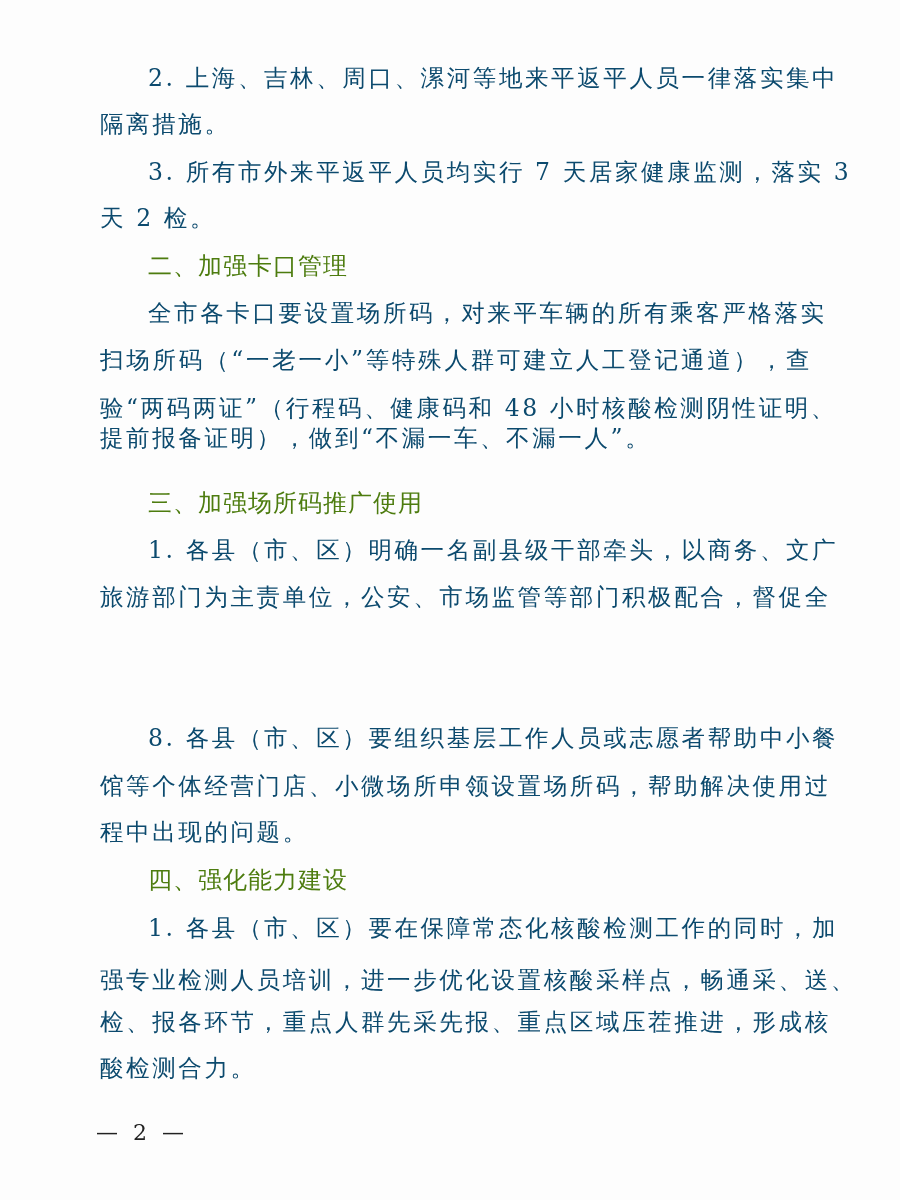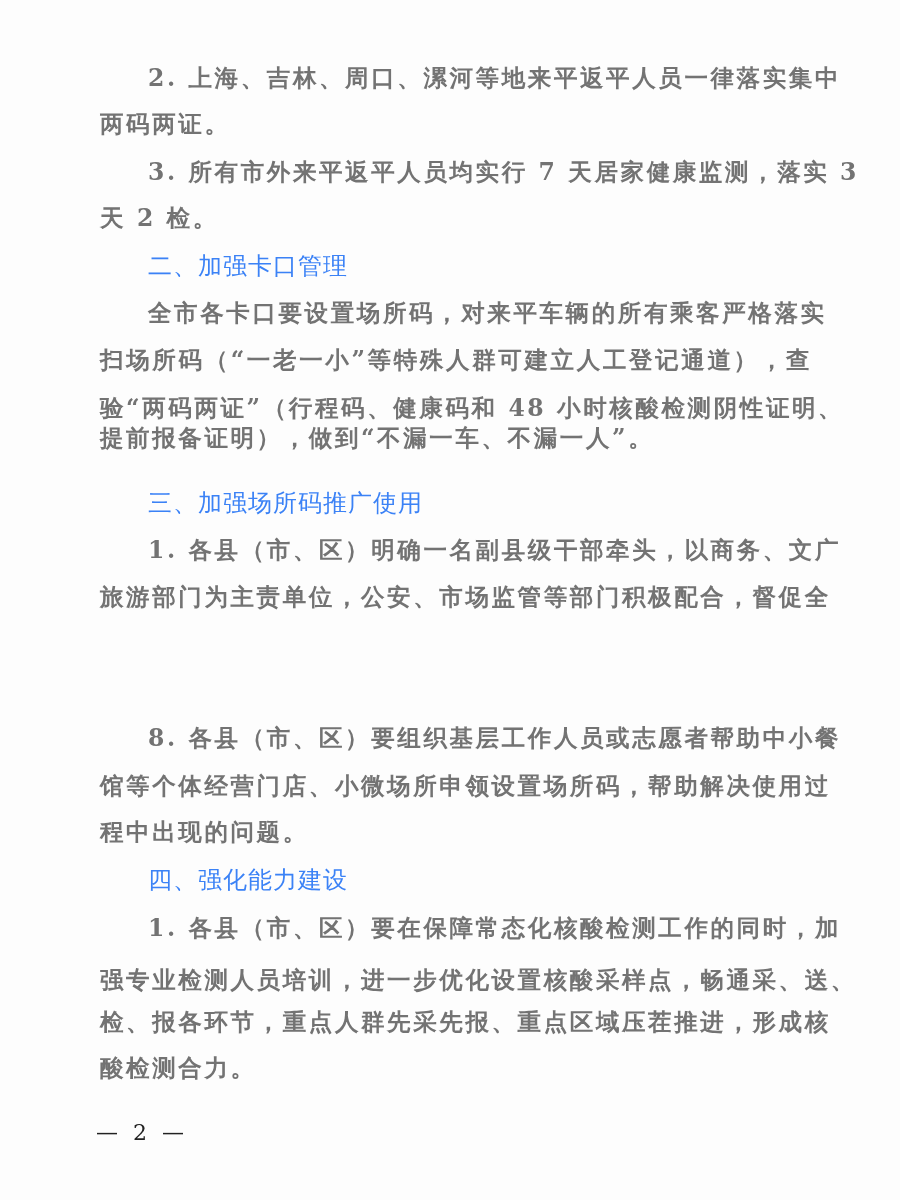--- a/index.html
+++ b/index.html
@@ -25,56 +25,55 @@
     position: absolute;
     left: 100px;
     width: 712px;
     height: 44px;
     line-height: 44px;
     font-size: 23.5px;
     letter-spacing: 2.6px;
     white-space: nowrap;
     text-align: justify;
     text-align-last: justify;
-    color: #737373;
-    font-weight: bold;
+    color: #0c4a6e;
   }
   .line.indent {
     left: 148px;
     width: 664px;
   }
   .line.last {
     text-align-last: left;
   }
   .line.heading {
     font-family: "DejaVu Sans", "Liberation Sans", sans-serif;
     font-weight: normal;
     font-size: 24px;
     letter-spacing: 1px;
     text-align-last: left;
-    color: #3b82f6;
+    color: #4d7c0f;
   }
   .page-number {
     position: absolute;
     left: 96px;
     top: 1116px;
     font-size: 22px;
     line-height: 34px;
     letter-spacing: 4px;
     color: #222222;
     white-space: nowrap;
   }
 </style>
 </head>
 <body>
 
 <div class="page">
 
   <div class="line indent" style="top:56px">2. 上海、吉林、周口、漯河等地来平返平人员一律落实集中</div>
-  <div class="line last" style="top:102px">两码两证。</div>
+  <div class="line last" style="top:102px">隔离措施。</div>
 
   <div class="line indent" style="top:150px">3. 所有市外来平返平人员均实行 7 天居家健康监测，落实 3</div>
   <div class="line last" style="top:196px">天 2 检。</div>
 
   <div class="line indent heading" style="top:244px">二、加强卡口管理</div>
 
   <div class="line indent" style="top:291px">全市各卡口要设置场所码，对来平车辆的所有乘客严格落实</div>
   <div class="line" style="top:338px">扫场所码（“一老一小”等特殊人群可建立人工登记通道），查</div>
   <div class="line" style="top:386px">验“两码两证”（行程码、健康码和 48 小时核酸检测阴性证明、</div>
   <div class="line last" style="top:416px">提前报备证明），做到“不漏一车、不漏一人”。</div>

